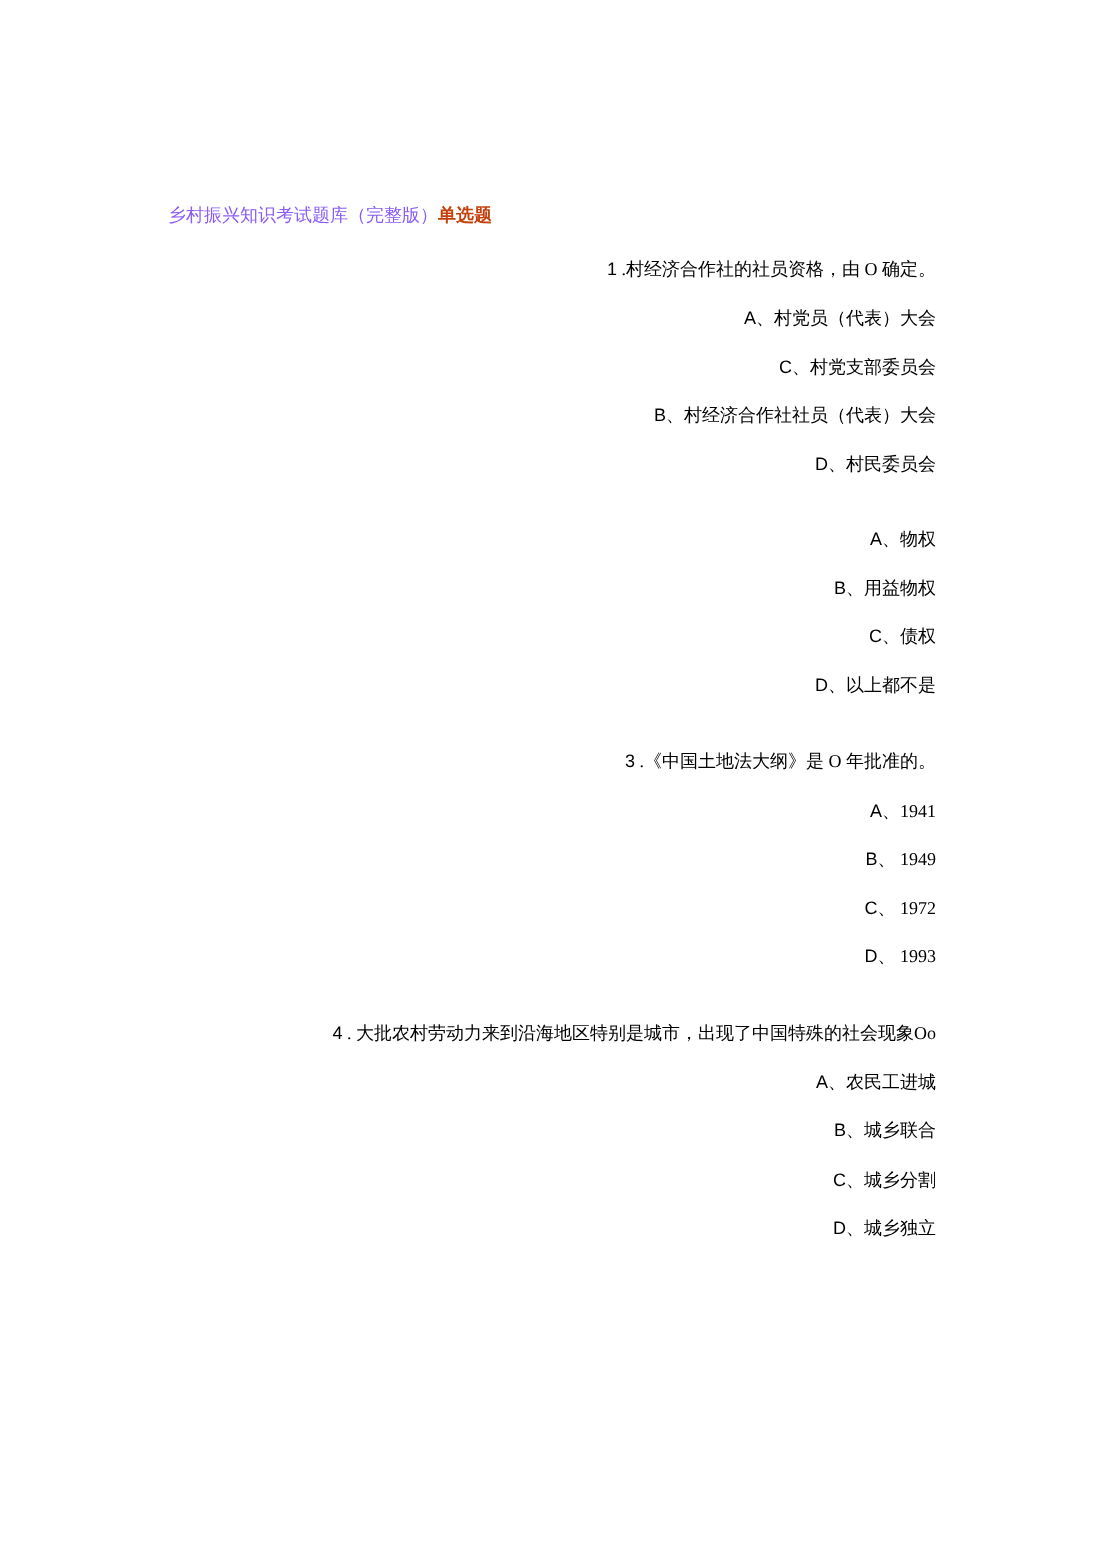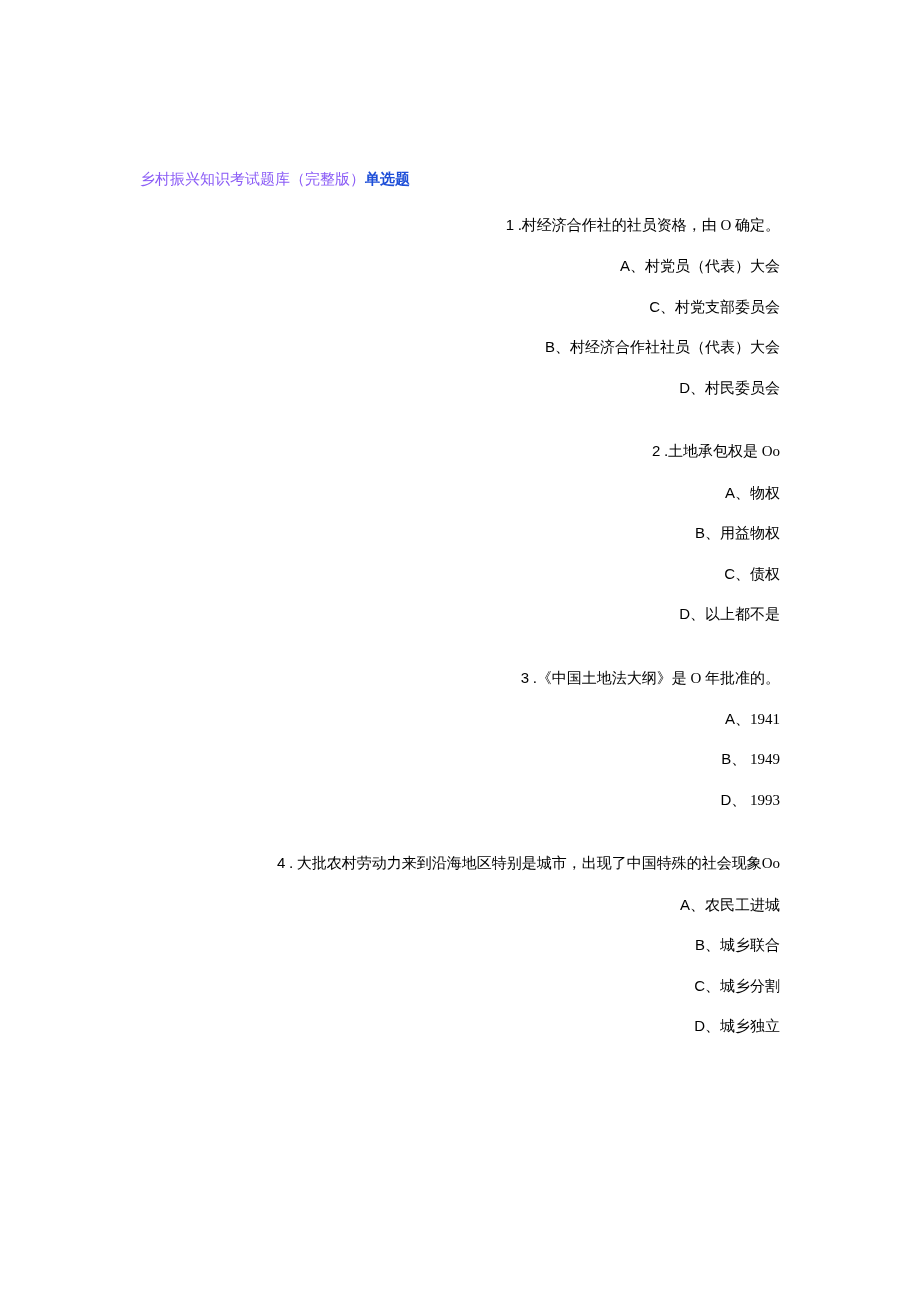--- a/index.html
+++ b/index.html
@@ -8,21 +8,21 @@
       height: 1301px;
       background: #ffffff;
       font-family: "SimSun", "宋体", serif;
       padding: 170px 140px 0 140px;
     }
     .title-line {
       font-size: 15px;
       margin-bottom: 24px;
     }
     .title-gray { color: #8b5cf6; }
-    .title-bold { font-weight: bold; color: #1d4ed8; }
+    .title-bold { font-weight: bold; color: #c2410c; }
     .question-block { margin-bottom: 40px; text-align: right; }
     .question-block:last-child { margin-bottom: 0; }
     .q-stem {
       font-size: 15px;
       color: #000;
       line-height: 1.55;
       margin-bottom: 18px;
     }
     .q-num { font-family: Arial, sans-serif; }
     .option {
@@ -43,31 +43,31 @@
 
 <div class="question-block">
   <div class="q-stem"><span class="q-num">1</span><span> .村经济合作社的社员资格，由 O 确定。</span></div>
   <div class="option"><span class="opt-letter">A</span><span>、村党员（代表）大会</span></div>
   <div class="option"><span class="opt-letter">C</span><span>、村党支部委员会</span></div>
   <div class="option"><span class="opt-letter">B</span><span>、村经济合作社社员（代表）大会</span></div>
   <div class="option"><span class="opt-letter">D</span><span>、村民委员会</span></div>
 </div>
 
 <div class="question-block">
-  <div class="q-stem"><span class="q-num">2</span><span> .土地承包权是 Oo</span></div>
   <div class="option"><span class="opt-letter">A</span><span>、物权</span></div>
   <div class="option"><span class="opt-letter">B</span><span>、用益物权</span></div>
   <div class="option"><span class="opt-letter">C</span><span>、债权</span></div>
   <div class="option"><span class="opt-letter">D</span><span>、以上都不是</span></div>
 </div>
 
 <div class="question-block">
   <div class="q-stem"><span class="q-num">3</span><span> .《中国土地法大纲》是 O 年批准的。</span></div>
   <div class="option"><span class="opt-letter">A</span><span>、1941</span></div>
   <div class="option"><span class="opt-letter">B</span><span>、 1949</span></div>
+  <div class="option"><span class="opt-letter">C</span><span>、 1972</span></div>
   <div class="option"><span class="opt-letter">D</span><span>、 1993</span></div>
 </div>
 
 <div class="question-block">
   <div class="q-stem"><span class="q-num">4</span><span> . 大批农村劳动力来到沿海地区特别是城市，出现了中国特殊的社会现象Oo</span></div>
   <div class="option"><span class="opt-letter">A</span><span>、农民工进城</span></div>
   <div class="option"><span class="opt-letter">B</span><span>、城乡联合</span></div>
   <div class="option"><span class="opt-letter">C</span><span>、城乡分割</span></div>
   <div class="option"><span class="opt-letter">D</span><span>、城乡独立</span></div>
 </div>

